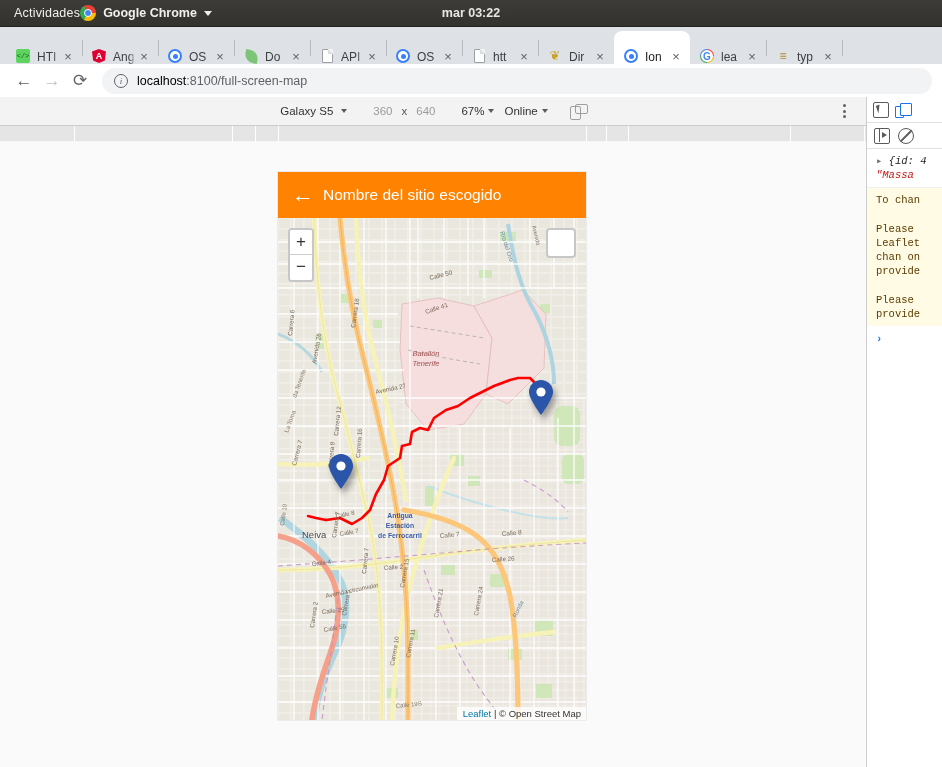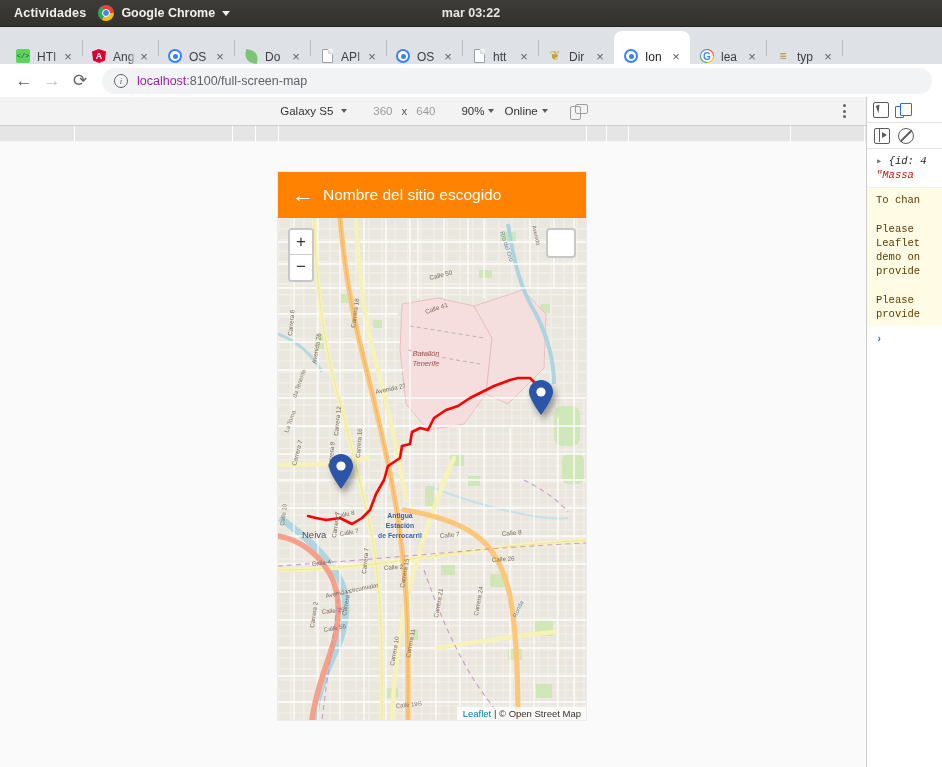--- a/index.html
+++ b/index.html
@@ -15,21 +15,21 @@
   #gnome-bar {
     position: absolute; left: 0; top: 0;
     width: 942px; height: 27px;
     background: linear-gradient(#3d3b37, #34322e);
     color: #ffffff;
     display: flex; align-items: center;
     font-size: 12.5px;
     border-bottom: 1px solid #23211e;
   }
   #gnome-bar .activities {
-    font-weight: bold; padding: 0 12px 0 14px; font-size: 12.5px;
+    font-weight: normal; padding: 0 0 0 14px; font-size: 12.5px;
     color: #f2f0ee; letter-spacing: .2px;
   }
   #gnome-bar .appmenu {
     display: flex; align-items: center; gap: 7px;
     font-weight: bold; color: #f2f0ee; font-size: 12.5px;
   }
   #gnome-bar .clock {
     position: absolute; left: 0; right: 0; text-align: center;
     font-weight: bold; font-size: 12.5px; color: #e8e6e3;
     pointer-events: none;
@@ -141,21 +141,21 @@
     display: flex; align-items: center; padding: 0 12px;
     font-size: 12.5px; color: #5f6368;
   }
   #urlbox .infoicon {
     width: 14px; height: 14px; border: 1.2px solid #5f6368;
     border-radius: 50%; margin-right: 9px;
     display: flex; align-items: center; justify-content: center;
     font-size: 9px; font-style: italic; font-family: "Liberation Serif", serif;
     flex: none; color:#5f6368;
   }
-  #urlbox .urlhost { color: #a21caf; }
+  #urlbox .urlhost { color: #000000; }
 
   
   #devicebar {
     position: absolute; left: 0; top: 97px;
     width: 866px; height: 29px;
     background: #f3f3f3;
     border-bottom: 1px solid #cdcdcd;
     display: flex; align-items: center; justify-content: center;
     font-size: 11.5px; color: #333;
     gap: 0;
@@ -421,21 +421,21 @@
   <div class="grp">
     <span class="dev-name">Galaxy S5</span>
     <span class="tri"></span>
   </div>
   <span class="sep-sp"></span>
   <span class="dim">360</span>
   <span style="padding:0 9px;color:#555;">x</span>
   <span class="dim">640</span>
   <span class="sep-sp"></span>
   <div class="grp">
-    <span>90%</span>
+    <span>67%</span>
     <span class="tri"></span>
   </div>
   <span style="display:inline-block;width:10px;"></span>
   <div class="grp">
     <span>Online</span>
     <span class="tri"></span>
   </div>
   <span class="rot"></span>
   <div class="kebab">
       <i></i>
@@ -680,21 +680,21 @@
 
     <div class="c-row obj"><span class="c-arrow">▸</span> <span>{id: 4</span>
 <span class="str">"Massa</span></div>
 
 
 
     <div class="c-row warn" style="border-bottom:none;"><span>To chan</span>
 <span>&nbsp;</span>
 <span>Please</span>
 <span>Leaflet</span>
-<span>demo on</span>
+<span>chan on</span>
 <span>provide</span>
 <span>&nbsp;</span>
 <span>Please</span>
 <span>provide</span></div>
 
     <div class="c-prompt">›</div>
   </div>
 </div>
 
 </body></html>

